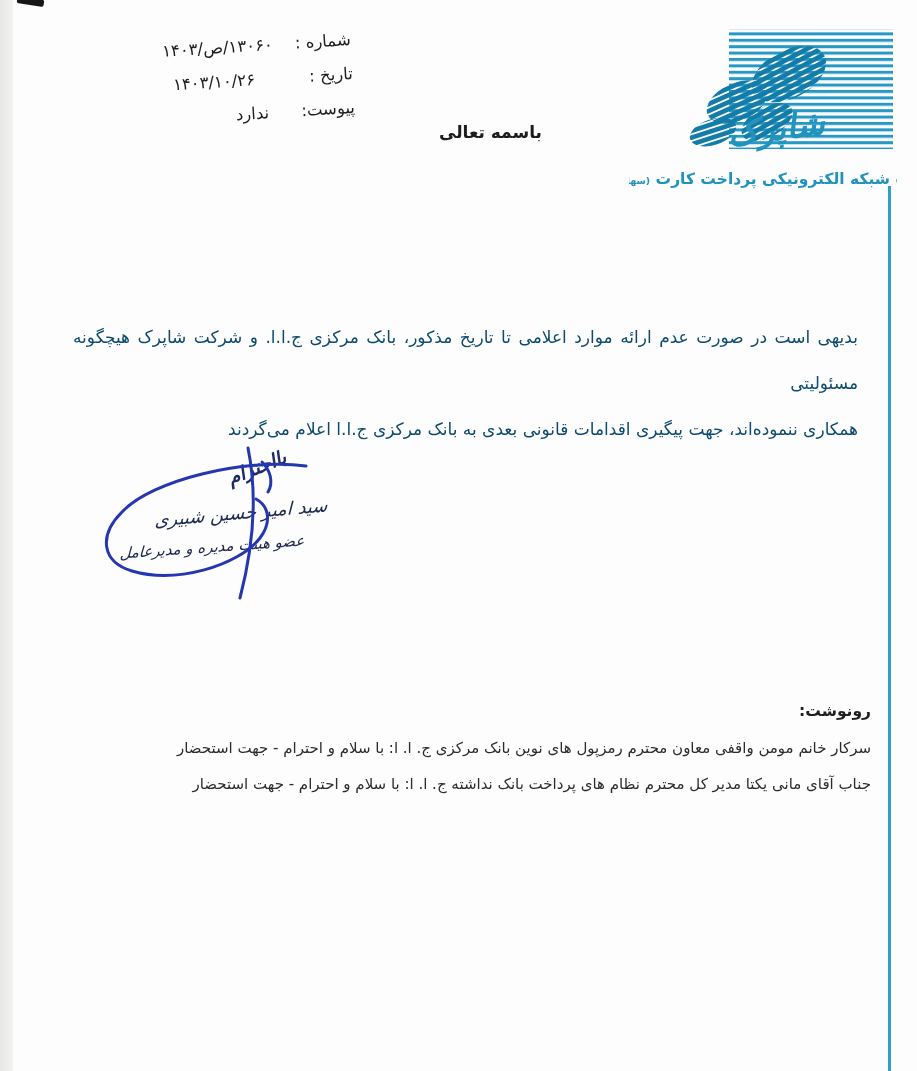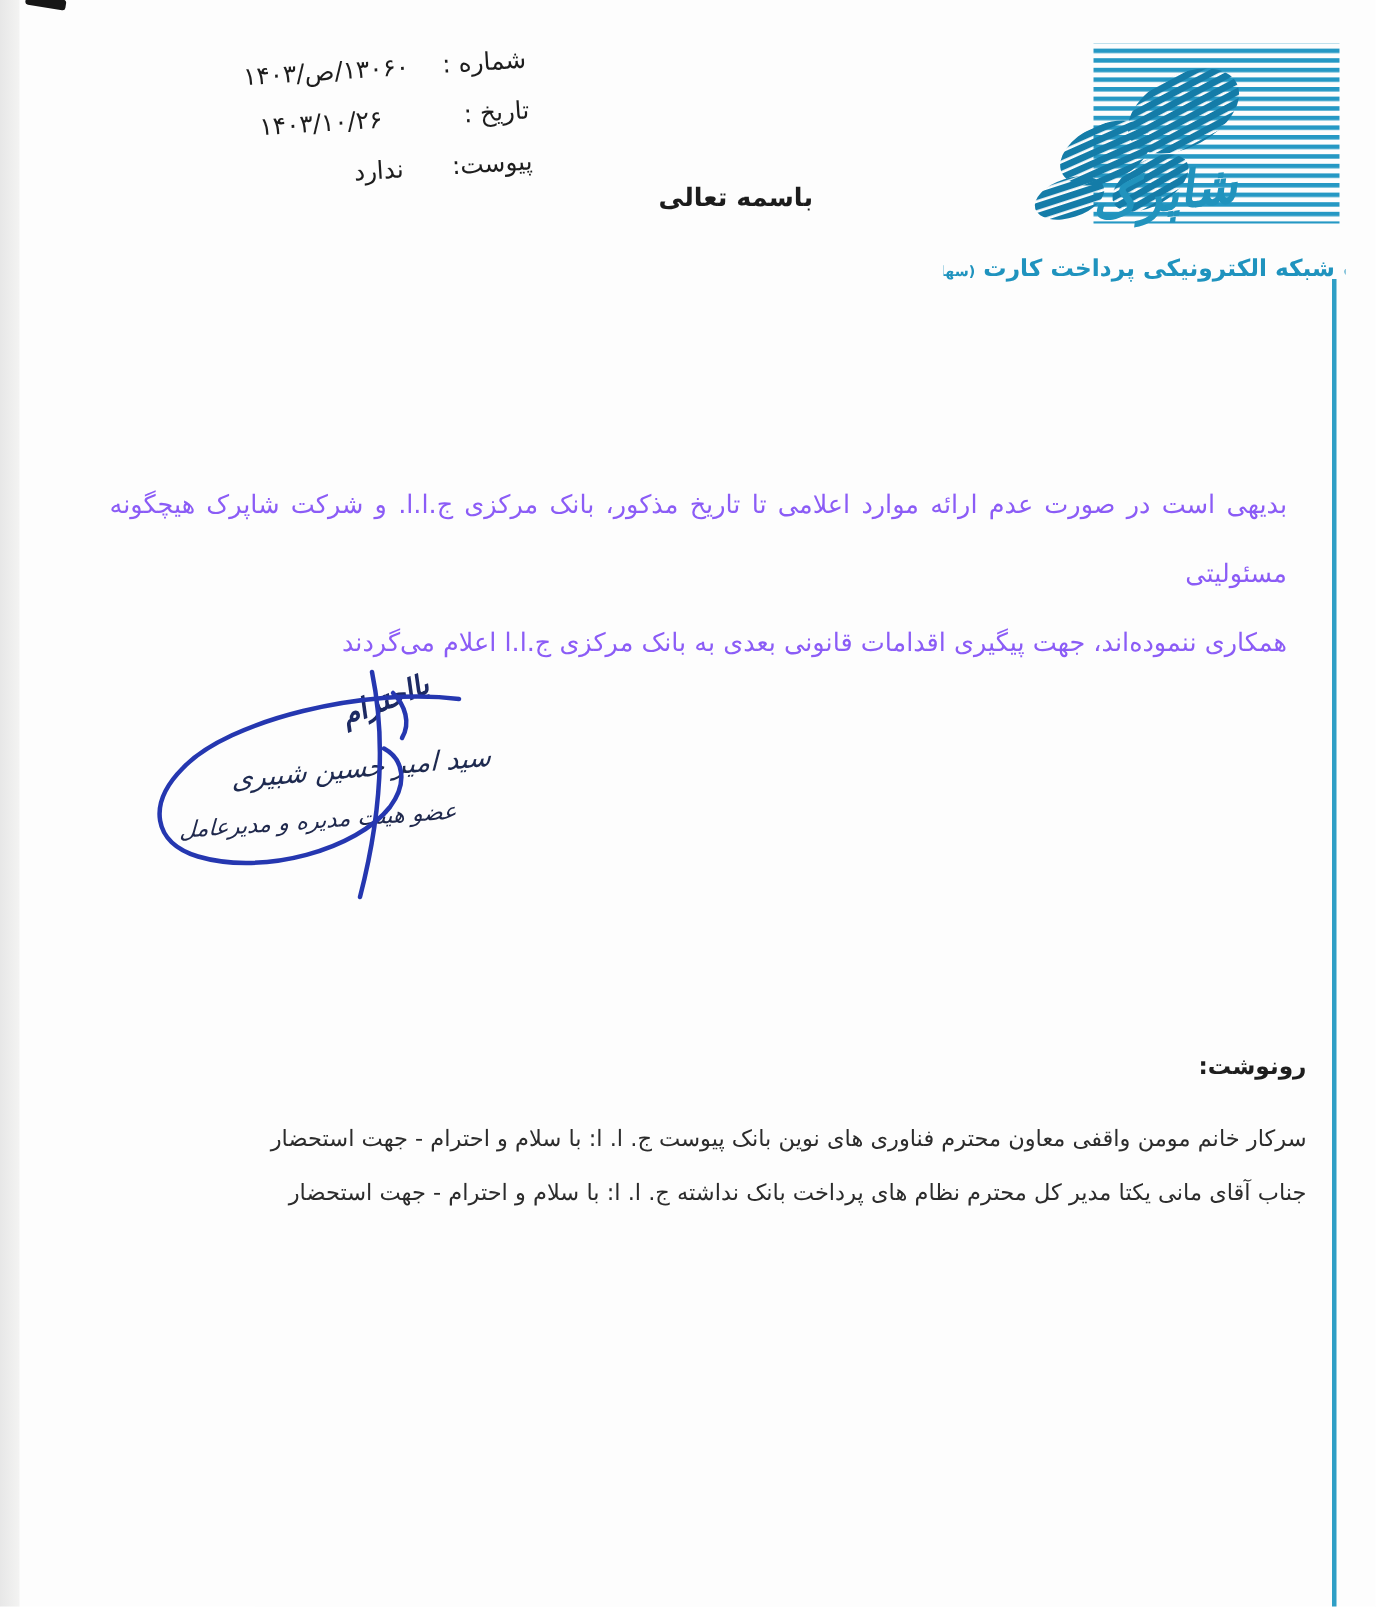--- a/index.html
+++ b/index.html
@@ -43,21 +43,21 @@
   
   .logo { position: absolute; right: 20px; top: 26px; width: 268px; height: 172px; }
   
   .right-rule {
     position: absolute; left: 888px; top: 186px; bottom: 0; width: 3px;
     background: #2f9fc6;
   }
   
   .body-text {
     position: absolute; right: 59px; left: 73px; top: 314px;
-    font-size: 17px; line-height: 46px; color: #8b5cf6;
+    font-size: 17px; line-height: 46px; color: #0c4a6e;
     text-align: right;
   }
   .body-line { white-space: normal; }
   .body-line.just { text-align: justify; text-align-last: justify; }
   
   .signature { position: absolute; left: 98px; top: 442px; width: 250px; height: 150px; }
   .sig-respect {
     position: absolute; left: 128px; top: 14px;
     font-size: 19px; font-weight: bold; font-style: italic; color: #1d2a63;
     transform: rotate(-22deg);
@@ -68,21 +68,21 @@
     transform: rotate(-5deg) skewX(-6deg); white-space: nowrap;
   }
   .sig-role {
     position: absolute; left: 14px; top: 96px; width: 200px; text-align: center;
     font-size: 15px; font-style: italic; color: #20294d;
     transform: rotate(-4deg) skewX(-6deg); white-space: nowrap;
   }
   .sig-flourish { position: absolute; left: -4px; top: 2px; }
   
   .cc { position: absolute; right: 46px; left: 280px; top: 702px; font-size: 15px; color: #2c2c2c; }
-  .cc-title { font-weight: bold; font-size: 15.5px; color: #1e1e1e; margin-bottom: 21px; }
+  .cc-title { font-weight: bold; font-size: 15.5px; color: #1e1e1e; margin-bottom: 10px; }
   .cc-line { line-height: 36px; white-space: nowrap; }
 </style>
 </head>
 <body>
 
 <div class="page">
 
   <div class="scan-edge-left"></div>
   <div class="corner-mark"></div>
 
@@ -147,17 +147,17 @@
       <g fill="none" stroke="#2537b0" stroke-width="3" stroke-linecap="round">
         <path d="M212,22 C150,14 58,36 28,68 C4,92 8,118 38,127 C82,140 144,122 166,94 C178,78 175,62 162,55"></path>
         <path d="M154,4 C163,48 160,100 146,154"></path>
         <path d="M168,18 C176,26 180,38 174,48"></path>
       </g>
     </svg>
   </div>
 
   <div class="cc">
     <div class="cc-title">رونوشت:</div>
-    <div class="cc-line">سرکار خانم مومن واقفی معاون محترم فناوری های نوین بانک پیوست ج. ا. ا: با سلام و احترام - جهت استحضار</div>
+    <div class="cc-line">سرکار خانم مومن واقفی معاون محترم رمزپول های نوین بانک مرکزی ج. ا. ا: با سلام و احترام - جهت استحضار</div>
     <div class="cc-line">جناب آقای مانی یکتا مدیر کل محترم نظام های پرداخت  بانک نداشته ج. ا. ا: با سلام و احترام - جهت استحضار</div>
   </div>
 
 </div>
 
 </body></html>

